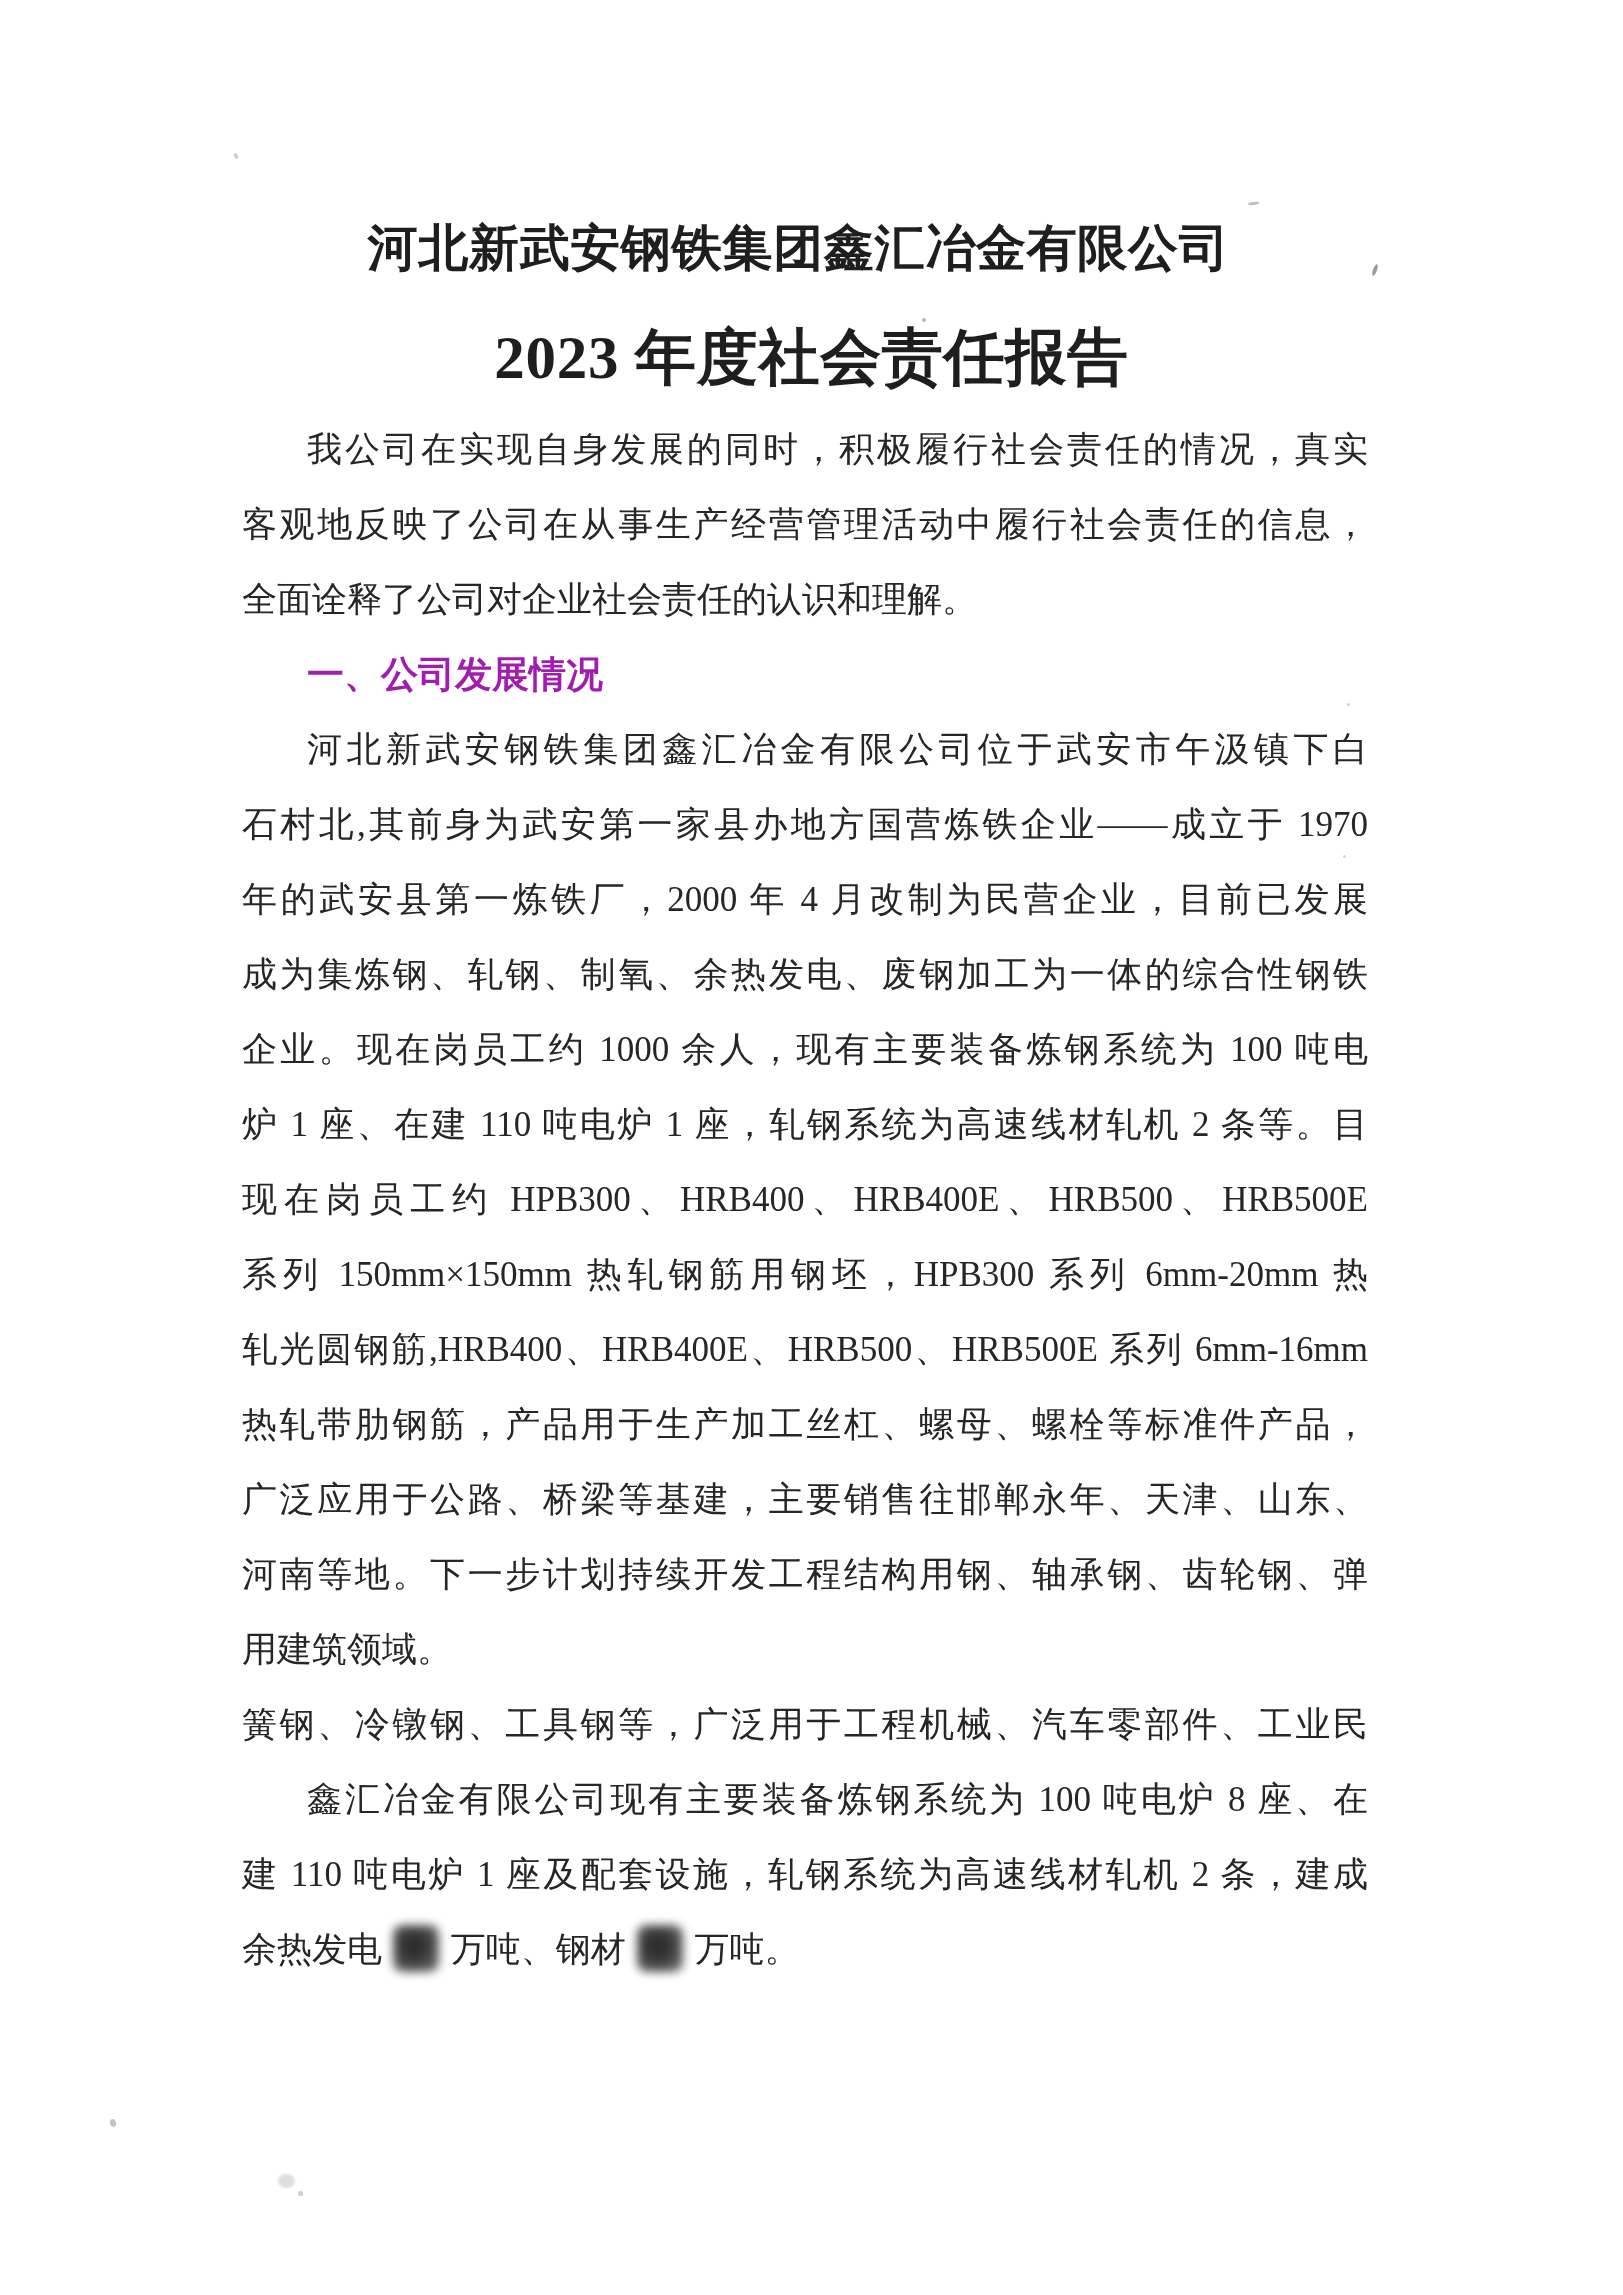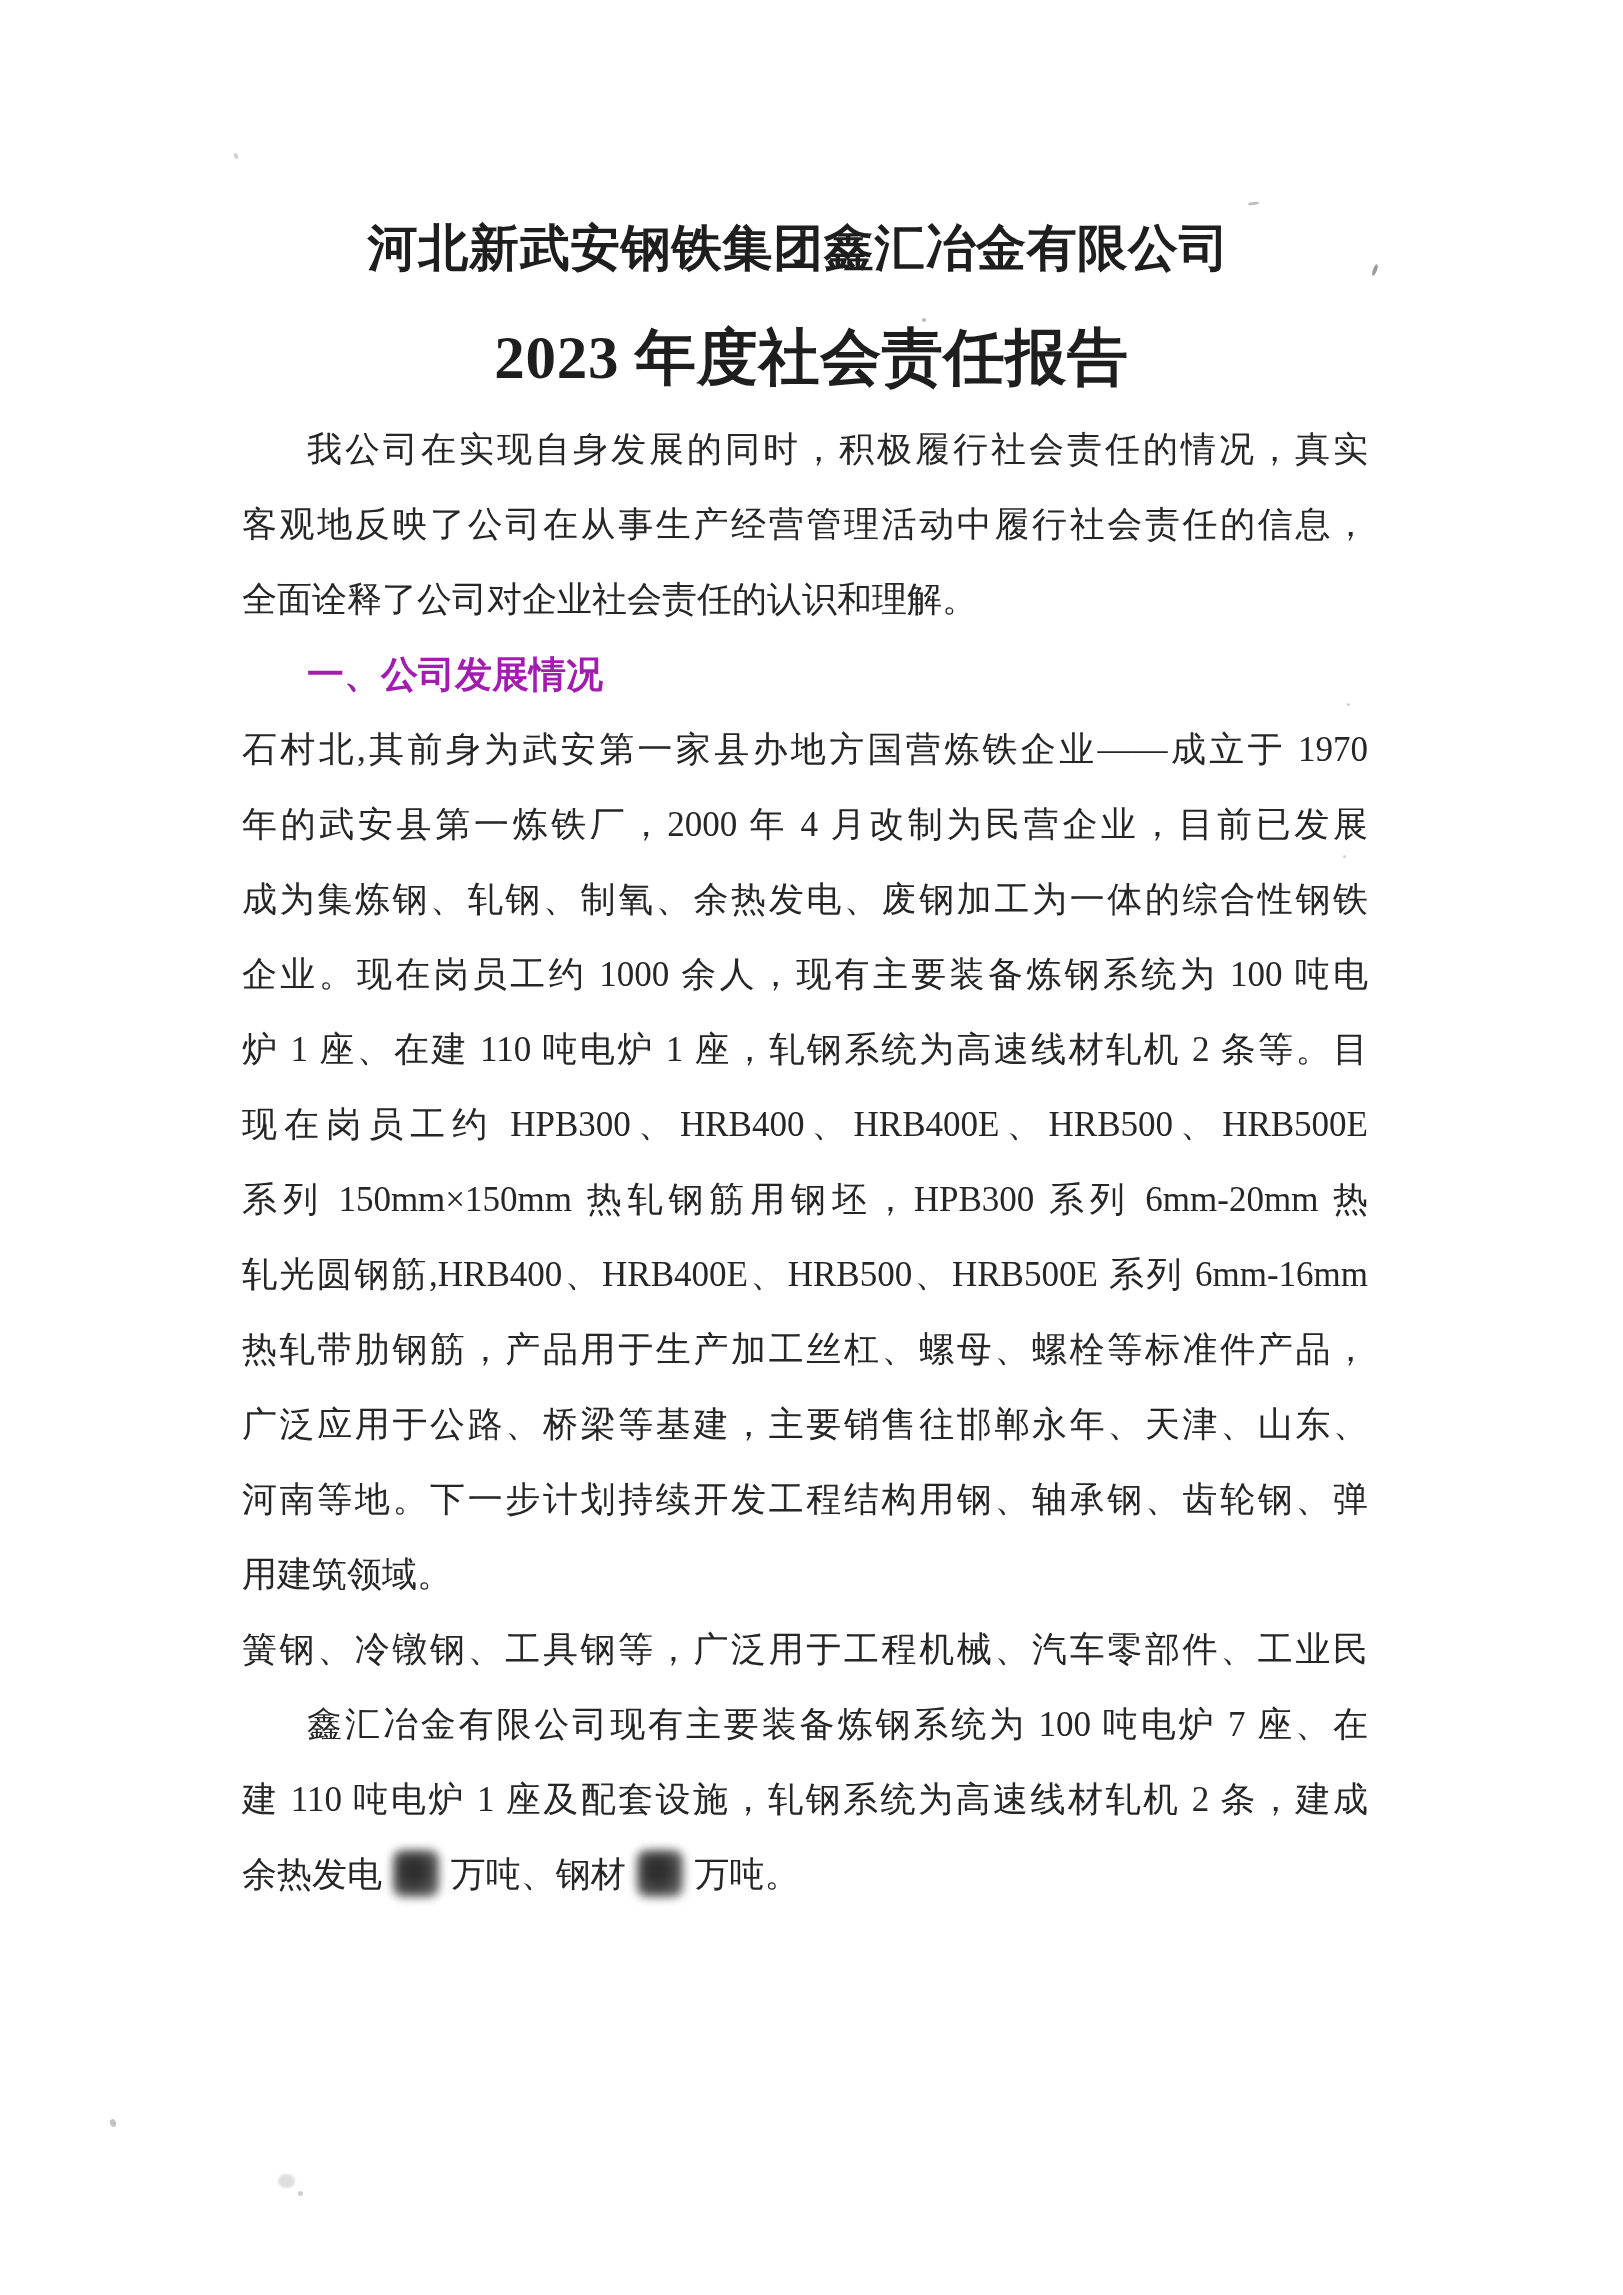--- a/index.html
+++ b/index.html
@@ -63,34 +63,35 @@
 <body>
 
 <div class="page">
   <div class="title t1">河北新武安钢铁集团鑫汇冶金有限公司</div>
   <div class="title t2">2023 年度社会责任报告</div>
   <div class="body-text" id="body-lines">
       <div class="line indent"><span>我公司在实现自身发展的同时，积极履行社会责任的情况，真实</span></div>
       <div class="line"><span>客观地反映了公司在从事生产经营管理活动中履行社会责任的信息，</span></div>
       <div class="line end"><span>全面诠释了公司对企业社会责任的认识和理解。</span></div>
       <div class="line indent end heading"><span>一、公司发展情况</span></div>
+      <div class="line indent"><span>河北新武安钢铁集团鑫汇冶金有限公司位于武安市午汲镇下白</span></div>
       <div class="line"><span>石村北,其前身为武安第一家县办地方国营炼铁企业——成立于 1970</span></div>
       <div class="line"><span>年的武安县第一炼铁厂，2000 年 4 月改制为民营企业，目前已发展</span></div>
       <div class="line"><span>成为集炼钢、轧钢、制氧、余热发电、废钢加工为一体的综合性钢铁</span></div>
       <div class="line"><span>企业。现在岗员工约 1000 余人，现有主要装备炼钢系统为 100 吨电</span></div>
       <div class="line"><span>炉 1 座、在建 110 吨电炉 1 座，轧钢系统为高速线材轧机 2 条等。目</span></div>
       <div class="line"><span>现在岗员工约 HPB300、HRB400、HRB400E、HRB500、HRB500E</span></div>
       <div class="line"><span>系列 150mm×150mm 热轧钢筋用钢坯，HPB300 系列 6mm-20mm 热</span></div>
       <div class="line"><span>轧光圆钢筋,HRB400、HRB400E、HRB500、HRB500E 系列 6mm-16mm</span></div>
       <div class="line"><span>热轧带肋钢筋，产品用于生产加工丝杠、螺母、螺栓等标准件产品，</span></div>
       <div class="line"><span>广泛应用于公路、桥梁等基建，主要销售往邯郸永年、天津、山东、</span></div>
       <div class="line"><span>河南等地。下一步计划持续开发工程结构用钢、轴承钢、齿轮钢、弹</span></div>
       <div class="line end"><span>用建筑领域。</span></div>
       <div class="line"><span>簧钢、冷镦钢、工具钢等，广泛用于工程机械、汽车零部件、工业民</span></div>
-      <div class="line indent"><span>鑫汇冶金有限公司现有主要装备炼钢系统为 100 吨电炉 7 座、在</span></div>
+      <div class="line indent"><span>鑫汇冶金有限公司现有主要装备炼钢系统为 100 吨电炉 8 座、在</span></div>
       <div class="line"><span>建 110 吨电炉 1 座及配套设施，轧钢系统为高速线材轧机 2 条，建成</span></div>
       <div class="line end"><span>余热发电 </span><span class="redacted"></span><span> 万吨、钢材 </span><span class="redacted"></span><span> 万吨。</span></div>
     </div>
   <div id="noise-layer">
       <div class="speck" style="left: 234px; top: 153px; width: 3.9px; height: 5.9px; background: rgb(201, 201, 201); transform: rotate(-25deg);"></div>
       <div class="speck" style="left: 922px; top: 318px; width: 3.9px; height: 3.9px; background: rgb(174, 174, 174); transform: rotate(0deg);"></div>
       <div class="speck" style="left: 1248px; top: 202px; width: 10.5px; height: 2.6px; background: rgb(180, 180, 180); transform: rotate(-8deg);"></div>
       <div class="speck" style="left: 1373px; top: 264px; width: 3.9px; height: 11.8px; background: rgb(138, 138, 138); transform: rotate(20deg);"></div>
       <div class="speck" style="left: 1347px; top: 703px; width: 3.3px; height: 3.3px; background: rgb(194, 194, 194); transform: rotate(0deg);"></div>
       <div class="speck" style="left: 1343px; top: 855px; width: 3.3px; height: 3.3px; background: rgb(204, 204, 204); transform: rotate(0deg);"></div>

